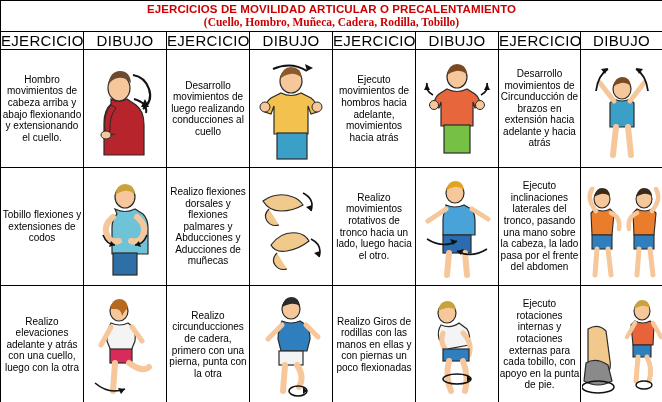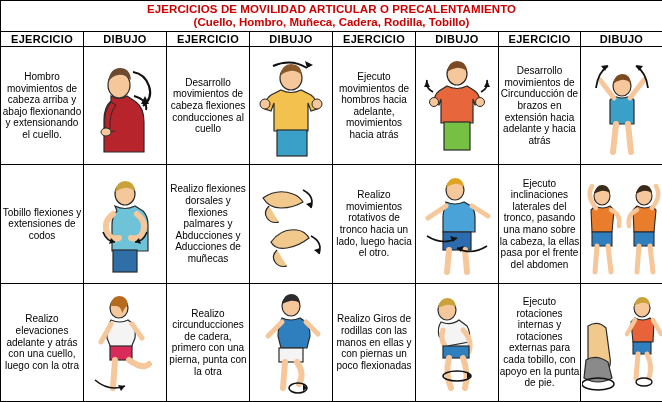--- a/index.html
+++ b/index.html
@@ -40,25 +40,26 @@
     font-weight: bold;
     font-size: 11.5px;
     letter-spacing: 0.1px;
     line-height: 13px;
   }
   .title-line2 {
     color: #cc0000;
     font-weight: bold;
     font-size: 11.5px;
     line-height: 13px;
+    font-family: Liberation Serif, serif;
   }
   .hdr {
     height: 14px;
-    font-size: 11px;
-    font-weight: bold;
+    font-size: 15px;
+    font-weight: normal;
     color: #000000;
     letter-spacing: 0.3px;
   }
   .txt {
     font-size: 10px;
     line-height: 11.6px;
     color: #000000;
     padding: 2px 3px;
     vertical-align: middle;
   }
@@ -114,21 +115,21 @@
         <path d="M23 30 q2-14 12-14 q10 0 11 12 q-6-6-13-5 q-6 1-10 7z" fill="#6b4a2f"></path>
         <path d="M26 44 q8 5 16 0 l9 6 q8 6 8 20 l0 30 l-40 0 l0-32 q0-13 7-19z" fill="#b8242c" stroke="#2a2a2a" stroke-width="1.2"></path>
         <path d="M26 50 q-8 10 -6 26 l5 1 q-1-16 6-24z" fill="#b8242c" stroke="#2a2a2a" stroke-width="1"></path>
         <path d="M20 75 q4 6 10 4" fill="none" stroke="#2a2a2a" stroke-width="1"></path>
         <ellipse cx="21" cy="80" rx="5" ry="4" fill="#f6c79a" stroke="#2a2a2a" stroke-width="1"></ellipse>
         <path d="M48 20 q12 2 16 14 q4 12 -6 20" fill="none" stroke="#111" stroke-width="2.2"></path>
         <path d="M56 52 l4 -8 l4 8 z" fill="#111"></path>
         <path d="M49 44 q14 4 12 14" fill="none" stroke="#111" stroke-width="2"></path>
       </svg>
     </td>
-    <td class="txt">Desarrollo movimientos de cabeza flexiones conducciones al cuello</td>
+    <td class="txt">Desarrollo movimientos de luego realizando conducciones al cuello</td>
     <td class="pic">
       <svg width="80" height="108" viewBox="0 0 80 108">
         <ellipse cx="40" cy="26" rx="11" ry="12" fill="#f6c79a" stroke="#2a2a2a" stroke-width="1.2"></ellipse>
         <path d="M29 24 q2-12 11-12 q10 0 11 11 q-6-5-12-4 q-6 1-10 5z" fill="#8a5a2b"></path>
         <path d="M30 38 q10 5 20 0 l10 5 q6 4 6 14 l-6 2 l-3-8 l0 28 l-34 0 l0-28 l-3 8 l-6-2 q0-10 6-14z" fill="#f2c14e" stroke="#2a2a2a" stroke-width="1.2"></path>
         <rect x="26" y="78" width="30" height="26" fill="#3aa0c8" stroke="#2a2a2a" stroke-width="1.2"></rect>
         <circle cx="14" cy="52" r="5" fill="#f6c79a" stroke="#2a2a2a" stroke-width="1"></circle>
         <circle cx="66" cy="52" r="5" fill="#f6c79a" stroke="#2a2a2a" stroke-width="1"></circle>
         <path d="M22 14 q18-8 34 2" fill="none" stroke="#111" stroke-width="2"></path>
         <path d="M56 16 l-2-7 l8 4 z" fill="#111"></path>
@@ -210,21 +211,21 @@
         <path d="M55 36 l16 10" fill="none" stroke="#f6c79a" stroke-width="5" stroke-linecap="round"></path>
         <rect x="26" y="62" width="28" height="18" fill="#2b6bb0" stroke="#2a2a2a" stroke-width="1.2"></rect>
         <path d="M32 80 l-2 22" fill="none" stroke="#f6c79a" stroke-width="6" stroke-linecap="round"></path>
         <path d="M48 80 l2 22" fill="none" stroke="#f6c79a" stroke-width="6" stroke-linecap="round"></path>
         <path d="M10 66 q16 10 30 2" fill="none" stroke="#111" stroke-width="1.6"></path>
         <path d="M40 68 l-7 -2 l3 6 z" fill="#111"></path>
         <path d="M70 76 q-16 10 -30 2" fill="none" stroke="#111" stroke-width="1.6"></path>
         <path d="M40 78 l7 -2 l-3 6 z" fill="#111"></path>
       </svg>
     </td>
-    <td class="txt">Ejecuto inclinaciones laterales del tronco, pasando una mano sobre la cabeza, la ellas pasa por el frente del abdomen</td>
+    <td class="txt">Ejecuto inclinaciones laterales del tronco, pasando una mano sobre la cabeza, la lado pasa por el frente del abdomen</td>
     <td class="pic">
       <svg width="80" height="108" viewBox="0 0 80 108">
         <g transform="translate(-4,0)">
           <ellipse cx="24" cy="26" rx="8" ry="9" fill="#f6c79a" stroke="#2a2a2a" stroke-width="1.1"></ellipse>
           <path d="M16 24 q2-9 8-9 q7 0 8 8 q-5-3-9-2 q-4 1-7 3z" fill="#3a2a1a"></path>
           <path d="M17 36 q8 4 15 0 l4 4 l-2 22 l-20 0 l-1-22z" fill="#ea7d2b" stroke="#2a2a2a" stroke-width="1.1"></path>
           <path d="M18 38 q-10 -12 -4 -22" fill="none" stroke="#f6c79a" stroke-width="4.5" stroke-linecap="round"></path>
           <path d="M33 40 q10 4 8 16" fill="none" stroke="#f6c79a" stroke-width="4.5" stroke-linecap="round"></path>
           <rect x="14" y="62" width="20" height="14" fill="#2f7fbf" stroke="#2a2a2a" stroke-width="1.1"></rect>
           <path d="M19 76 l-2 26" fill="none" stroke="#f6c79a" stroke-width="5" stroke-linecap="round"></path>

